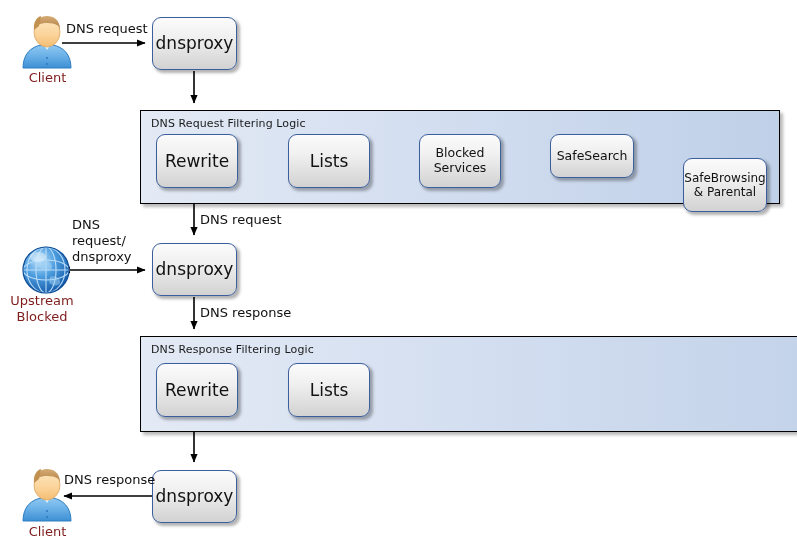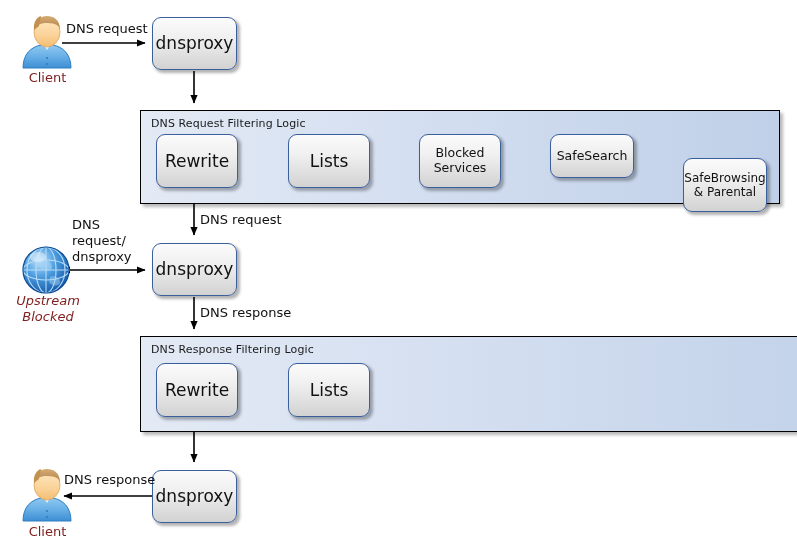--- a/index.html
+++ b/index.html
@@ -240,21 +240,21 @@
       <path d="M28,32 C33,30 39,33 38,38 C36,42 29,41 27,37 Z" fill="#a8d6f5" opacity="0.5"></path>
       <ellipse cx="16" cy="12" rx="8" ry="5" fill="#ffffff" opacity="0.38"></ellipse>
       <circle cx="24" cy="25" r="23" fill="none" stroke="#0e4d96" stroke-width="1.2"></circle>
     </g>
   </svg>
 
   <div class="actor-label" style="left:10px; top:70px; width:75px;">
     <span>Client</span>
   </div>
 
-  <div class="actor-label" style="left:6px; top:293px; width:84px;font-style:italic;">
+  <div class="actor-label" style="left:0; top:293px; width:84px;">
     <span>Upstream</span><br>
     <span>Blocked</span>
   </div>
 
   <div class="actor-label" style="left:10px; top:524px; width:75px;">
     <span>Client</span>
   </div>
 
   <div class="edge-label" style="left:66px; top:21px;">
     <span>DNS request</span>

